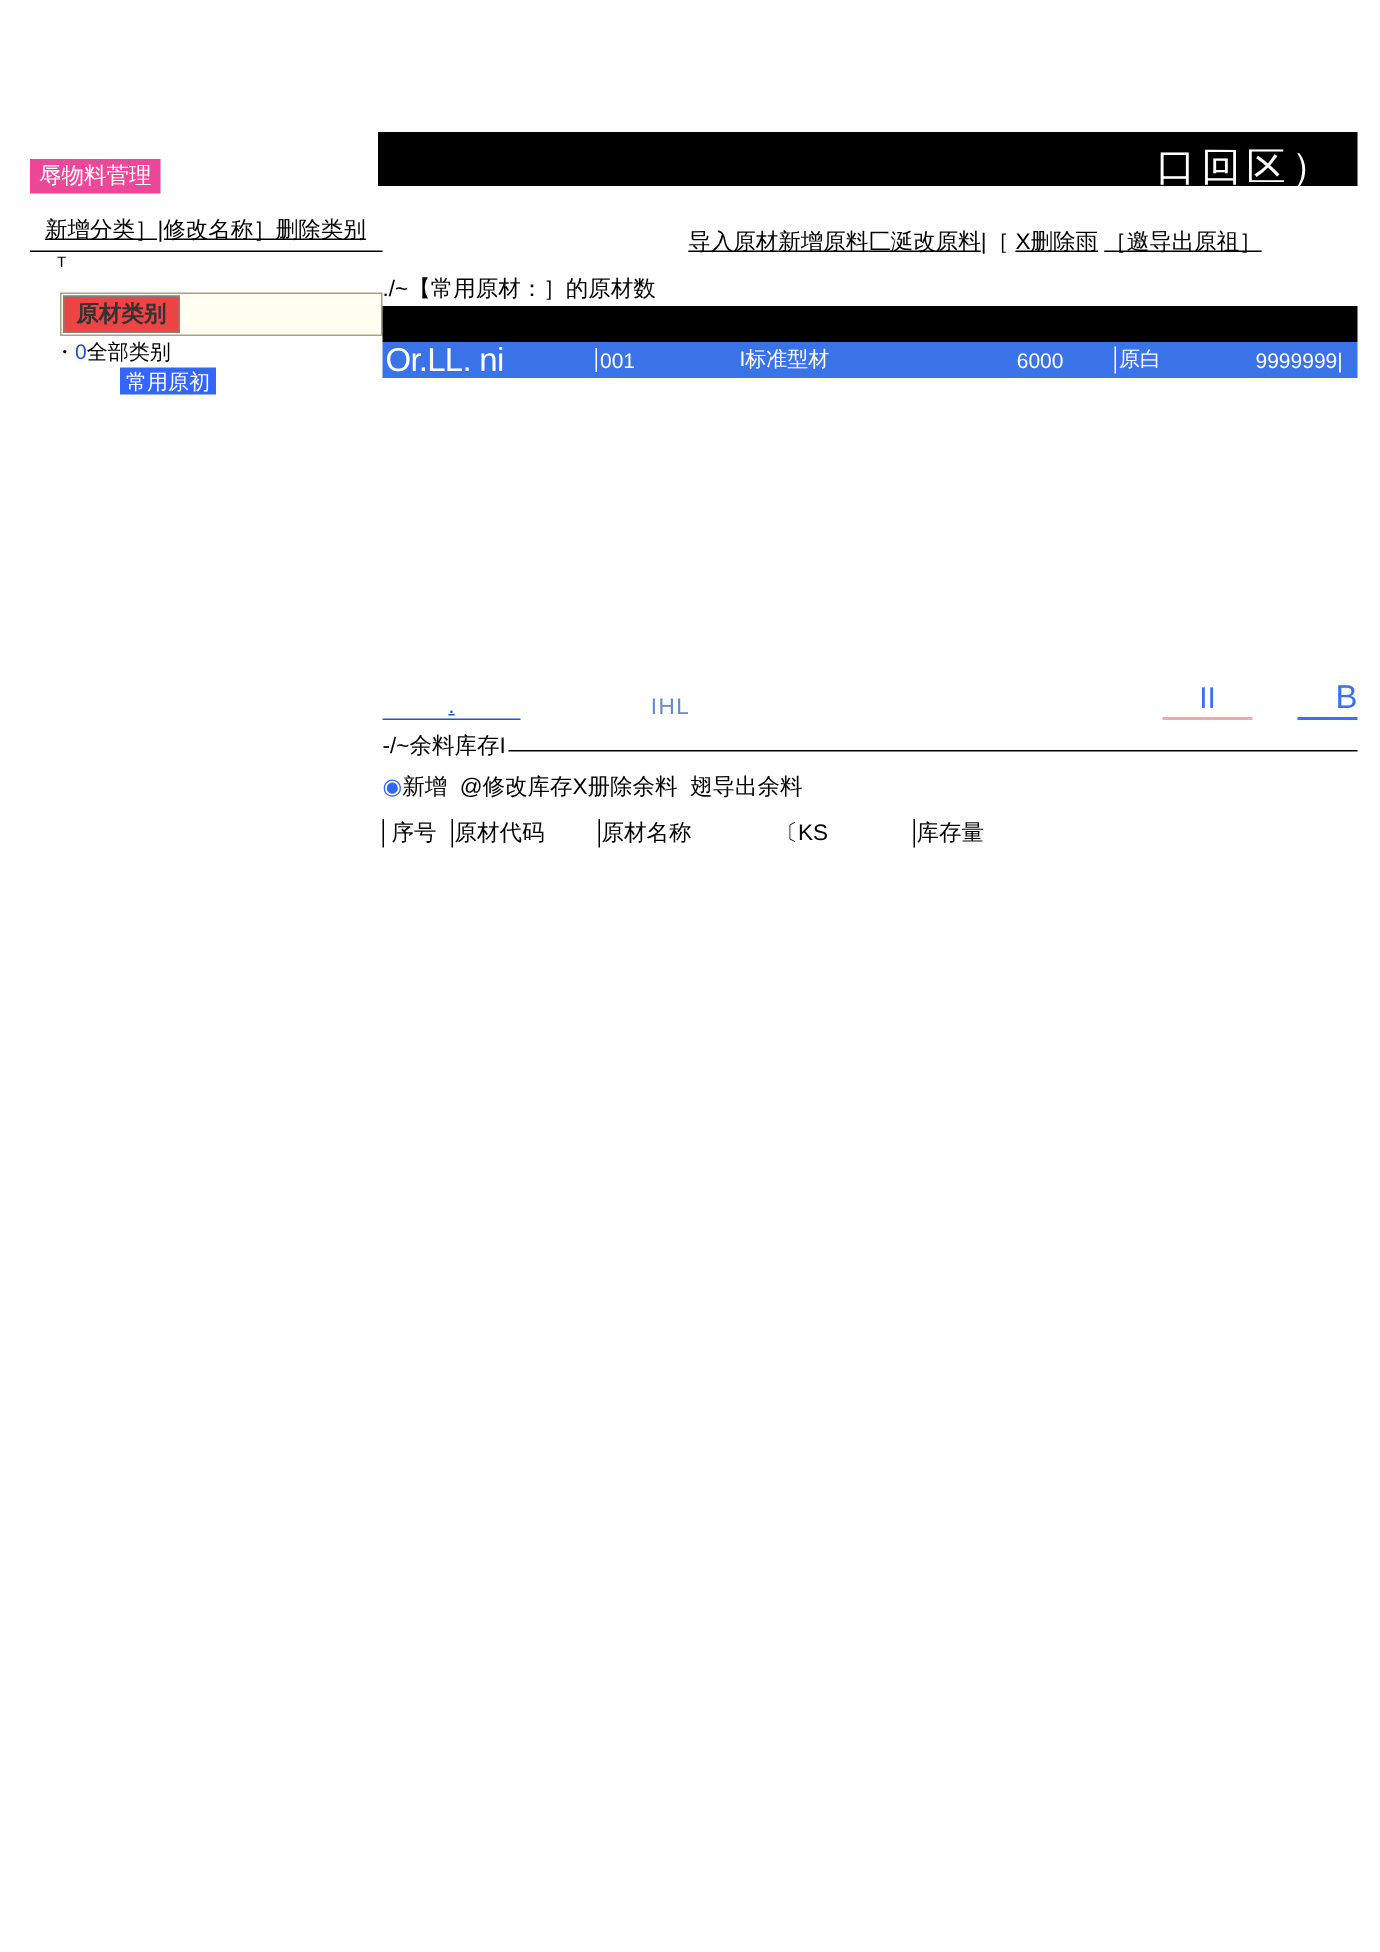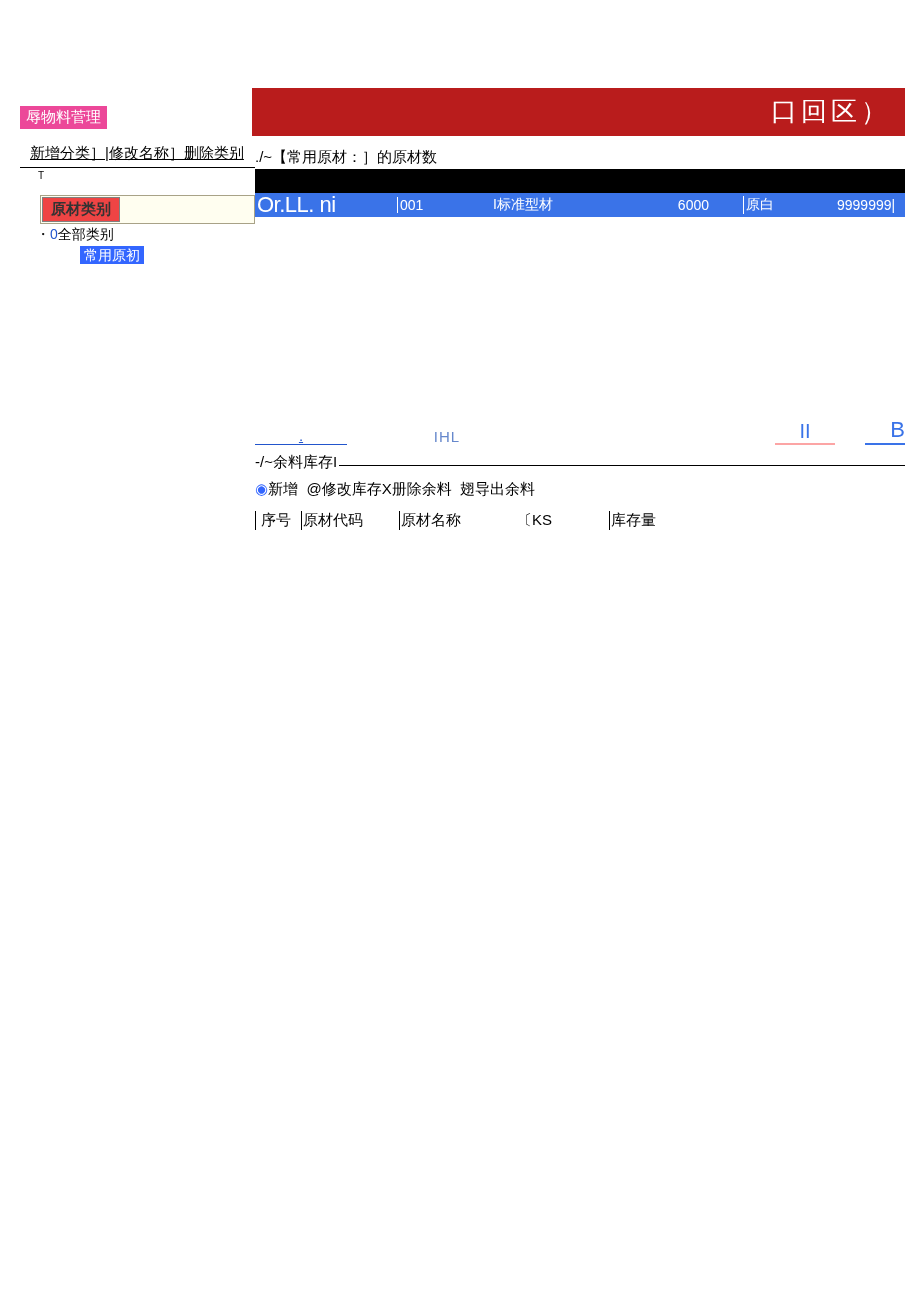--- a/index.html
+++ b/index.html
@@ -21,22 +21,22 @@
       background: #ec4899;
       color: #fff;
       padding: 2px 6px;
       font-size: 15px;
     }
     .header-bar {
       position: absolute;
       top: 88px;
       left: 252px;
       right: 15px;
-      height: 48px;
-      background: #b91c1c;
+      height: 36px;
+      background: #000000;
     }
     .window-controls {
       position: absolute;
       right: 14px;
       top: 6px;
       color: #fff;
       font-size: 26px;
       letter-spacing: 4px;
       font-family: Arial, sans-serif;
     }
@@ -236,20 +236,23 @@
   </div>
   <div class="tree-item">
     <span class="bullet">・</span><span class="num">0</span><span>全部类别</span>
   </div>
   <div class="tree-sub">
     <span class="tree-sub-highlight">常用原初</span>
   </div>
 </div>
 
 <div class="main">
+  <div class="top-actions">
+    <span class="ul">导入原材</span><span class="ul">新增原料</span><span class="ul">匚涎改原料</span><span>|［</span>&nbsp;<span class="ul">X删除雨</span>&nbsp;<span class="ul">［邀导出原祖］</span>
+  </div>
 
   <div class="section-title">./~【常用原材：］的原材数</div>
 
   <div class="table-header-black"></div>
 
   <div class="table-row-blue">
     <div class="cell-orll">Or.LL. ni</div>
     <div class="cell-code">001</div>
     <div class="cell-name">I标准型材</div>
     <div class="cell-len">6000</div>

